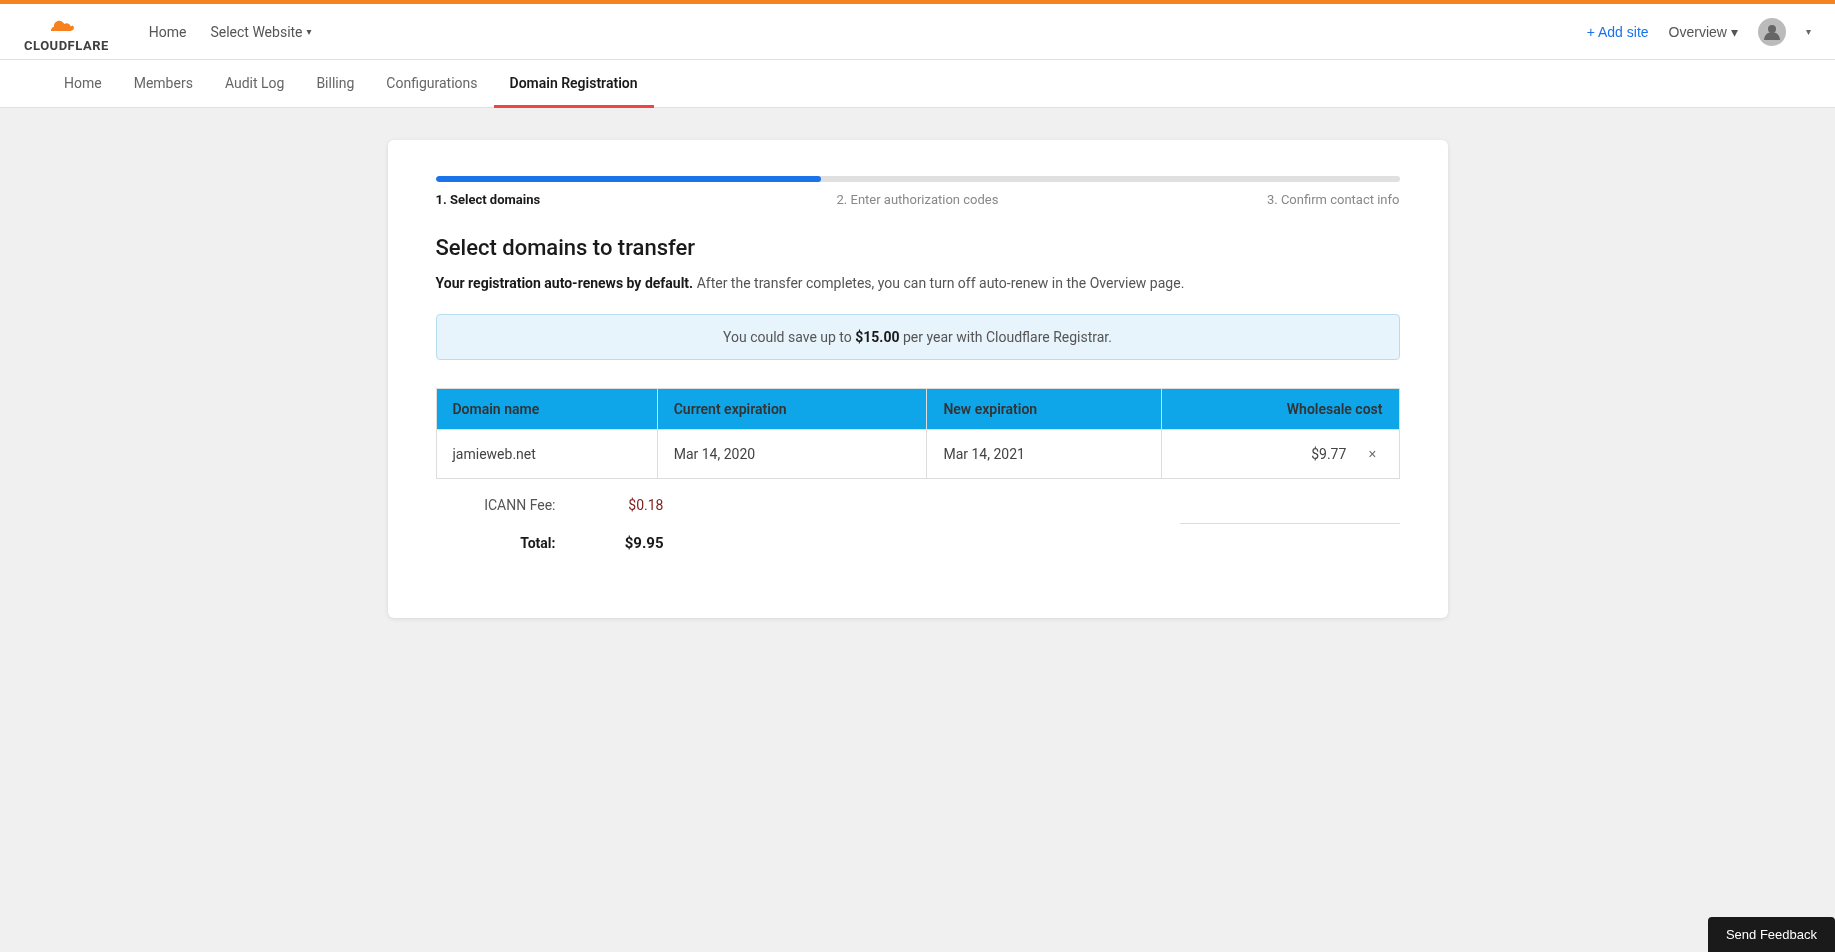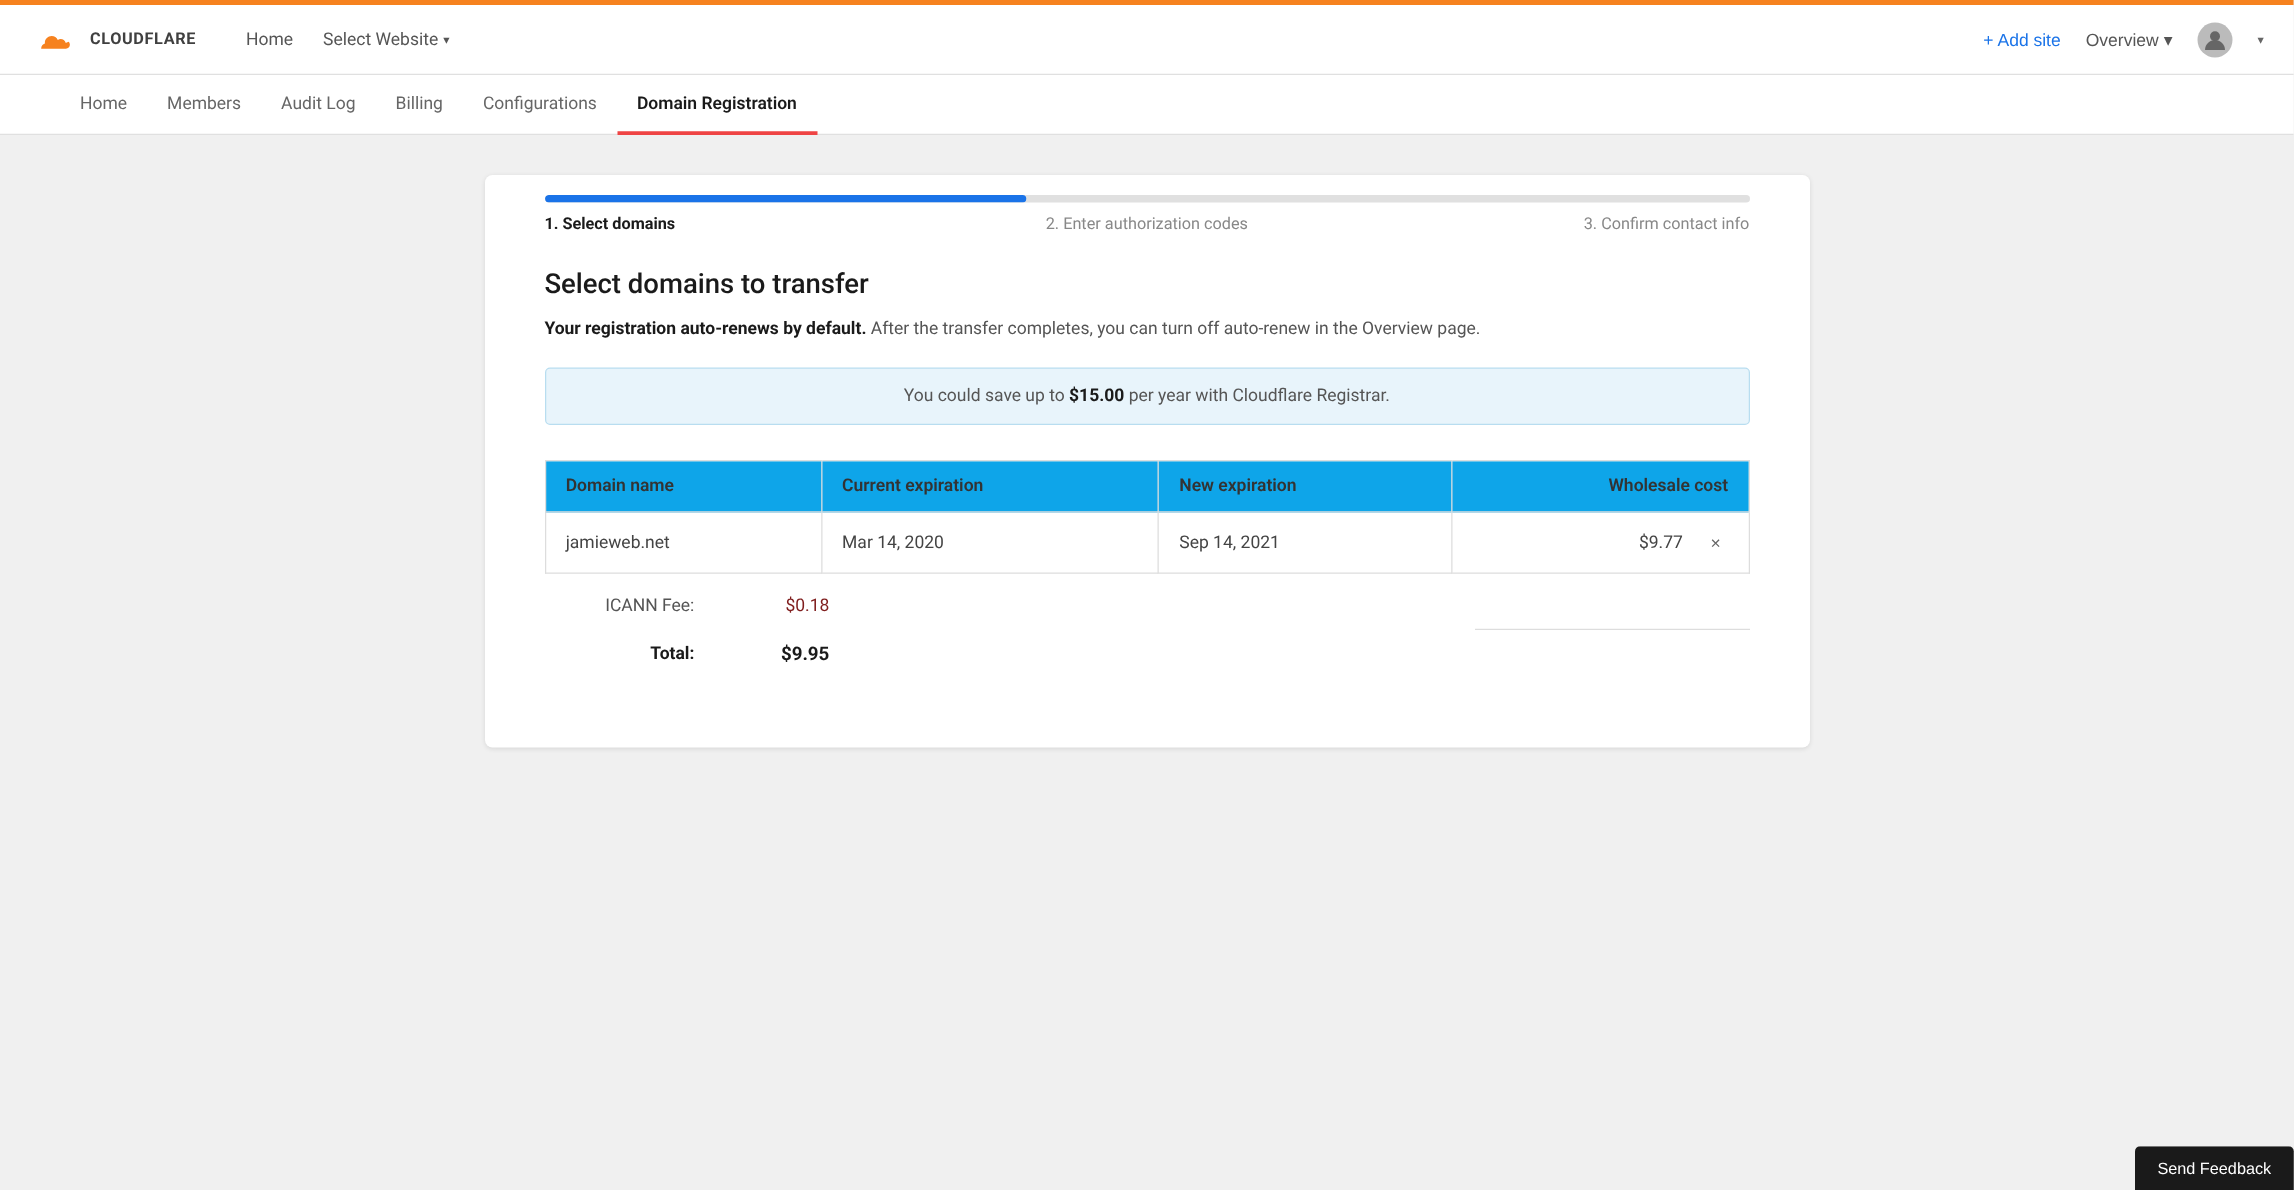--- a/index.html
+++ b/index.html
@@ -18,20 +18,21 @@
       border-bottom: 1px solid #e0e0e0;
       display: flex;
       align-items: center;
       padding: 0 24px;
       height: 56px;
     }
     .logo-area {
       display: flex;
       align-items: center;
       margin-right: 32px;
+      flex-direction: column;
     }
     .logo-icon {
       width: 40px;
       height: 28px;
       margin-right: 8px;
     }
     .logo-text {
       font-size: 13px;
       font-weight: 700;
       color: #404040;
@@ -121,21 +122,21 @@
 
     
     .main {
       padding: 32px 48px;
       min-height: calc(100vh - 108px);
     }
     .card {
       background: #fff;
       border-radius: 6px;
       box-shadow: 0 1px 4px rgba(0,0,0,0.1);
-      padding: 16px 48px 48px 48px;
+      padding: 36px 48px 48px 48px;
       max-width: 1060px;
       margin: 0 auto;
     }
 
     
     .progress-bar-container {
       margin-bottom: 12px;
     }
     .progress-track {
       display: flex;
@@ -373,21 +374,21 @@
           <th>Domain name</th>
           <th>Current expiration</th>
           <th>New expiration</th>
           <th>Wholesale cost</th>
         </tr>
       </thead>
       <tbody>
         <tr class="table-row">
           <td>jamieweb.net</td>
           <td>Mar 14, 2020</td>
-          <td>Sep 14, 2021</td>
+          <td>Mar 14, 2021</td>
           <td>
             <div class="cost-cell">
               <span>$9.77</span>
               <button class="remove-btn">×</button>
             </div>
           </td>
         </tr>
       </tbody>
     </table>
 

